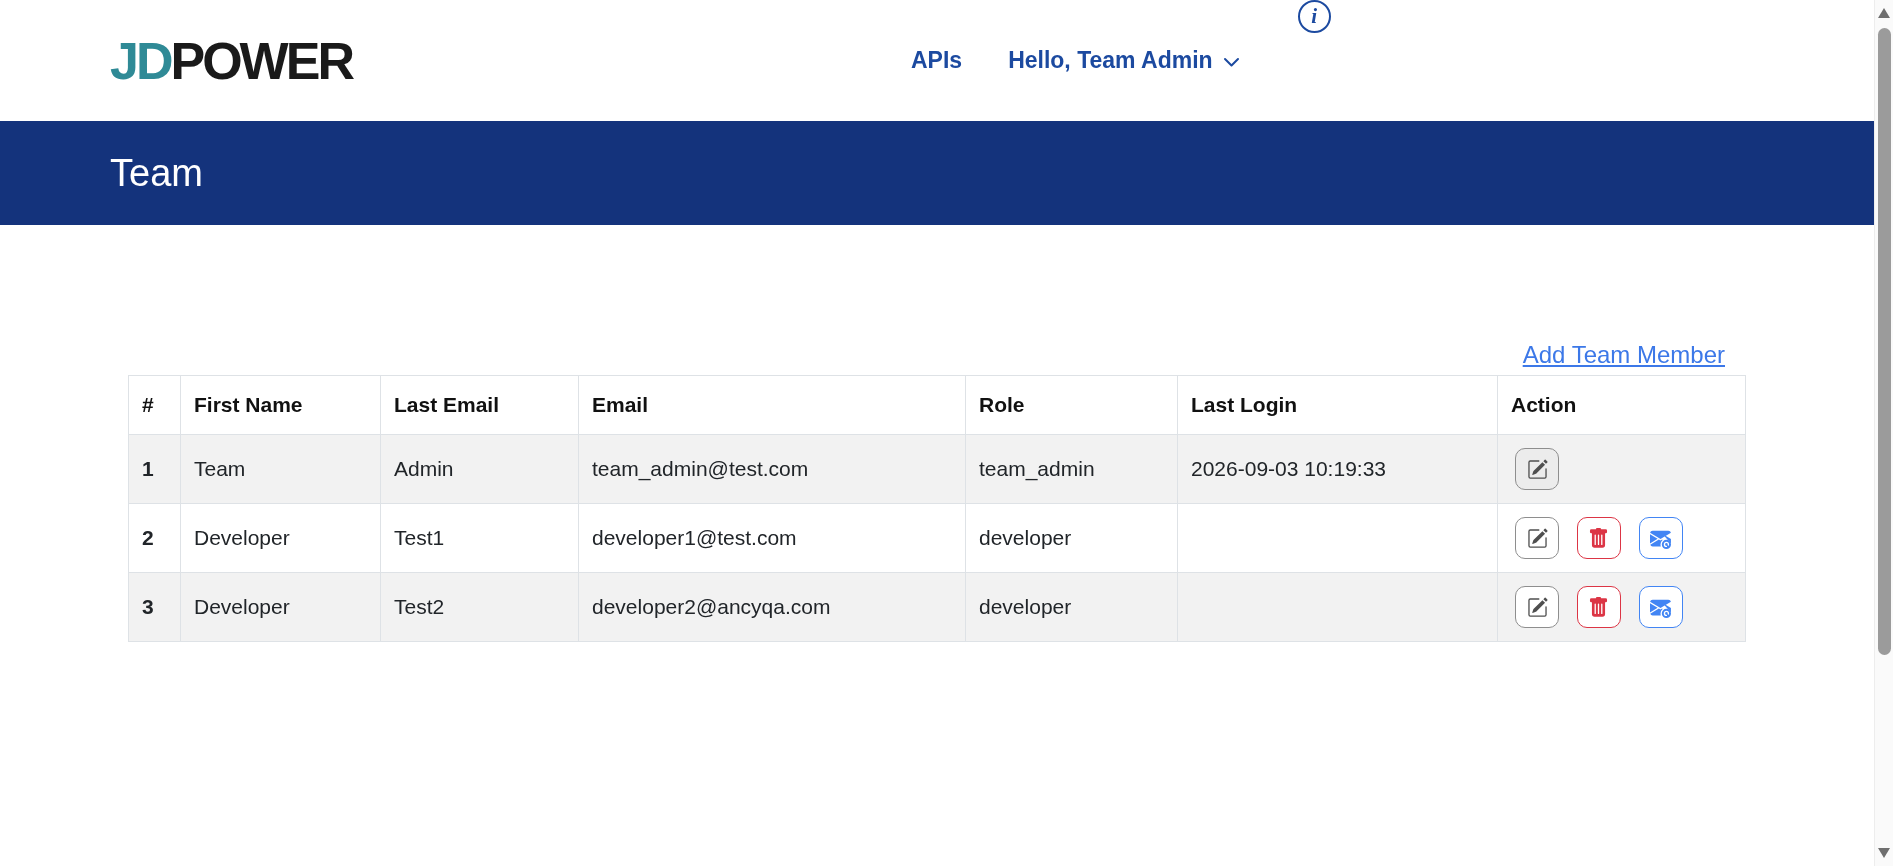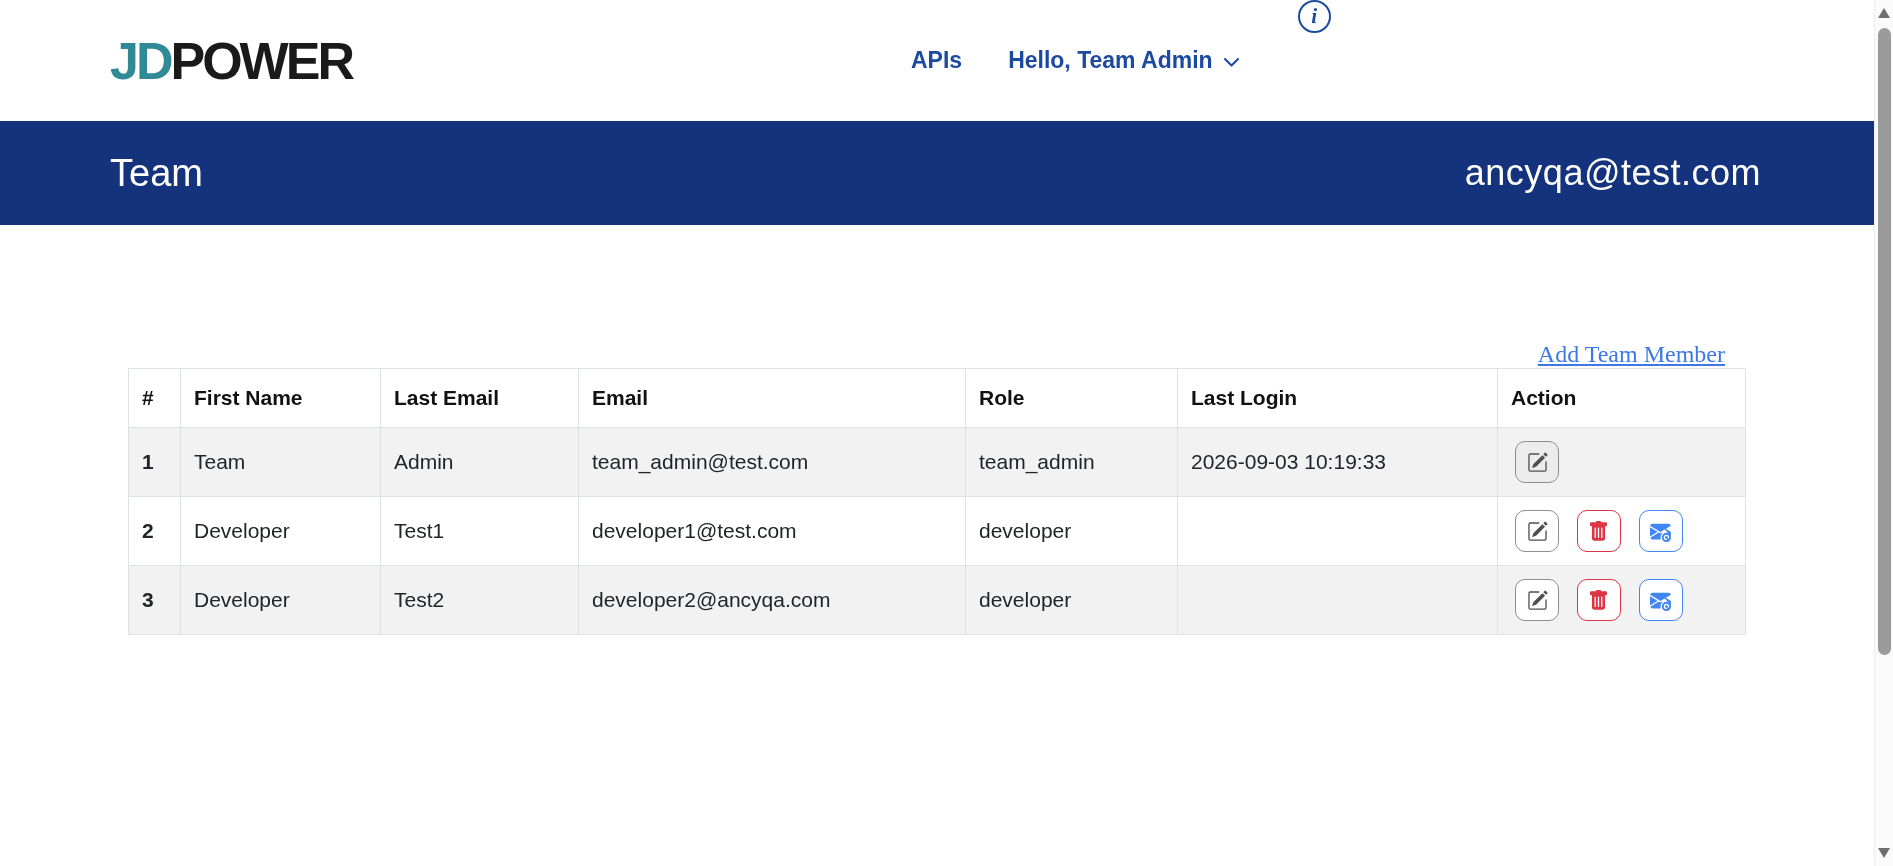--- a/index.html
+++ b/index.html
@@ -71,21 +71,21 @@
     display: flex;
     align-items: center;
     justify-content: space-between;
     padding: 0 132px 0 110px;
   }
   .banner-title { font-size: 38px; font-weight: 400; }
   .banner-email { font-size: 36px; font-weight: 400; letter-spacing: 0.5px; }
 
   
   .content { margin-left: 128px; width: 1617px; }
-  .add-row { text-align: right; margin-top: 116px; margin-bottom: 0; padding-right: 20px; font-family: Liberation Serif, serif; }
+  .add-row { text-align: right; margin-top: 116px; margin-bottom: 6px; padding-right: 20px; }
   .add-link {
     color: #3C78E8;
     font-size: 24px;
     text-decoration: underline;
     cursor: pointer;
   }
 
   table.team-table {
     width: 1617px;
     border-collapse: collapse;
@@ -178,21 +178,20 @@
             <polyline points="2,2 8.5,8.5 15,2" fill="none" stroke="#1C4AA0" stroke-width="2" stroke-linecap="round" stroke-linejoin="round"></polyline>
           </svg>
       </span>
     </a>
     <div class="info-btn">i</div>
   </div>
 </div>
 
 <div class="banner">
   <div class="banner-title">Team</div>
-  <div class="banner-email">ancyqa@test.com</div>
 </div>
 
 <div class="content">
   <div class="add-row">
     <a class="add-link">Add Team Member</a>
   </div>
 
   <table class="team-table">
     <colgroup>
       <col style="width:52px">

